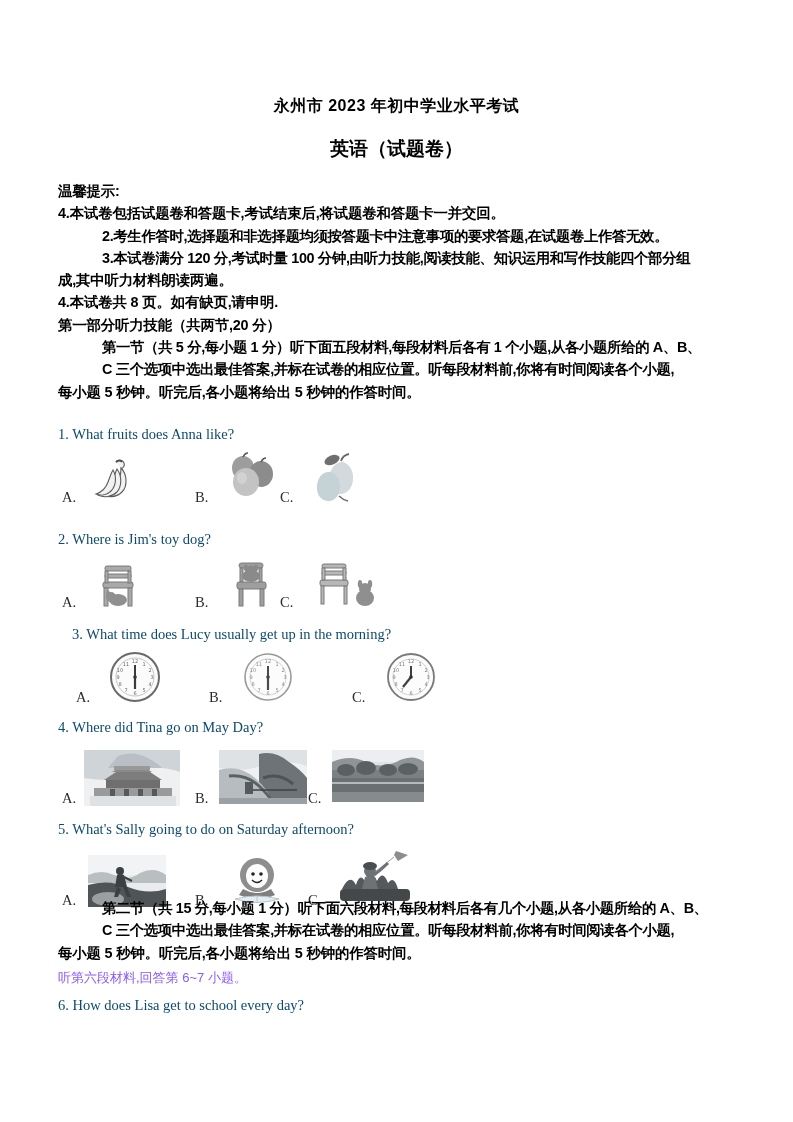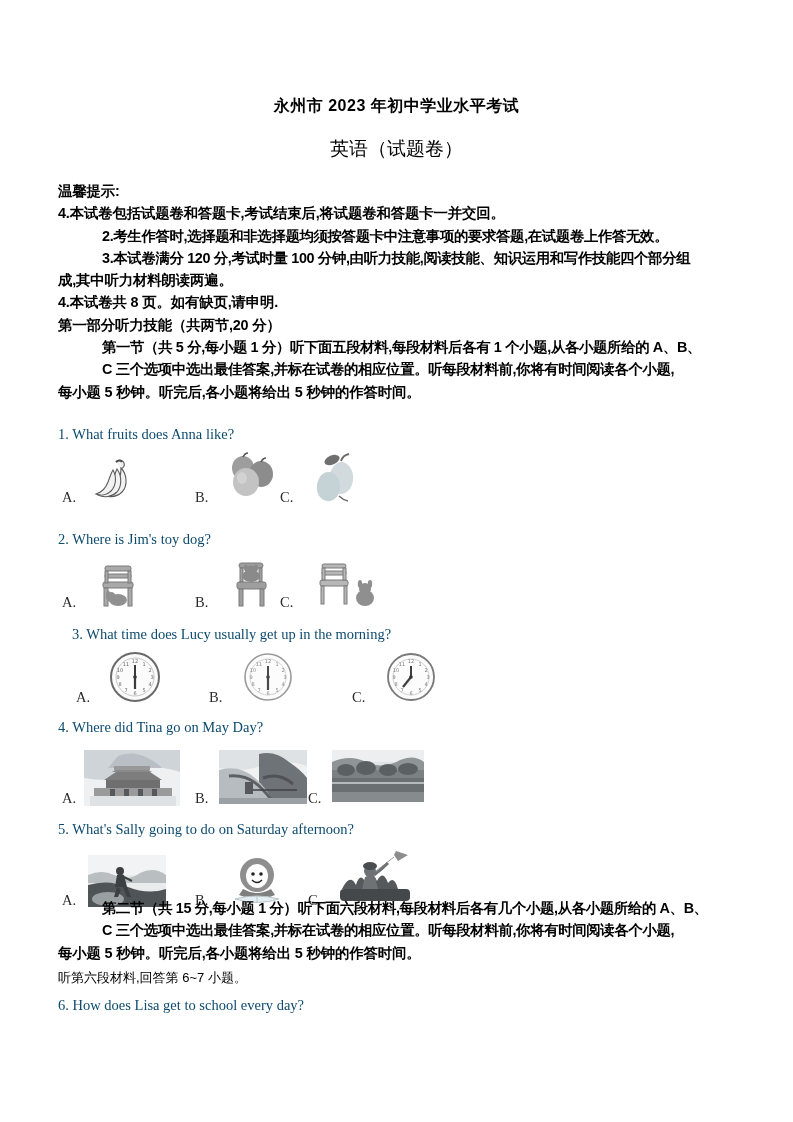--- a/index.html
+++ b/index.html
@@ -19,21 +19,21 @@
     font-weight:bold;
     font-size:16px;
     letter-spacing:0.5px;
     margin:0;
     position:absolute;
     left:0;right:0;top:96px;
   }
   .title-sub{
     text-align:center;
     font-family:"Liberation Sans", sans-serif;
-    font-weight:normal;
+    font-weight:bold;
     font-size:19px;
     margin:0;
     position:absolute;
     left:0;right:0;top:136px;
   }
 
   .body-col{
     position:absolute;
     left:58px;top:180px;
     width:690px;
@@ -51,21 +51,21 @@
   .q-text{
     font-family:"Liberation Serif", serif;
     font-size:14.5px;
     line-height:19px;
     margin:0;
     color:#0c4a6e;
   }
   .small-note{
     font-family:"Liberation Sans", sans-serif;
     font-size:13px;
-    color:#000000;
+    color:#8b5cf6;
     margin:0;
     line-height:19px;
   }
 
   .question-block{ position:absolute; left:0; width:690px; }
 
   .opt-row{ position:relative; height:62px; }
   .opt{ position:absolute; bottom:0; }
   .opt-label{
     font-family:"Liberation Serif", serif;

